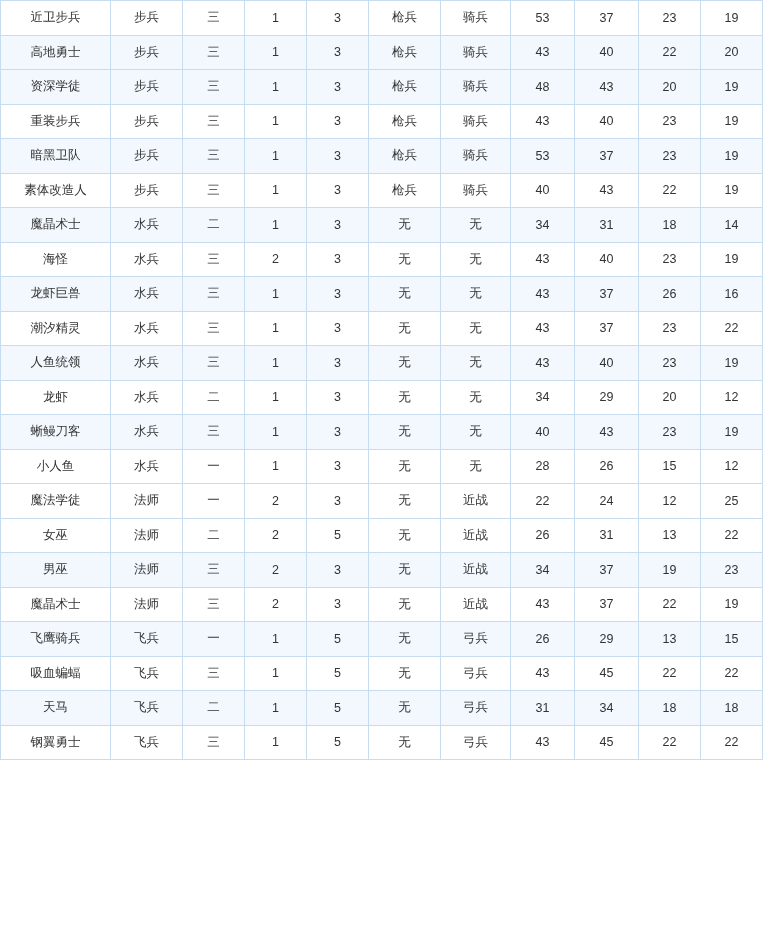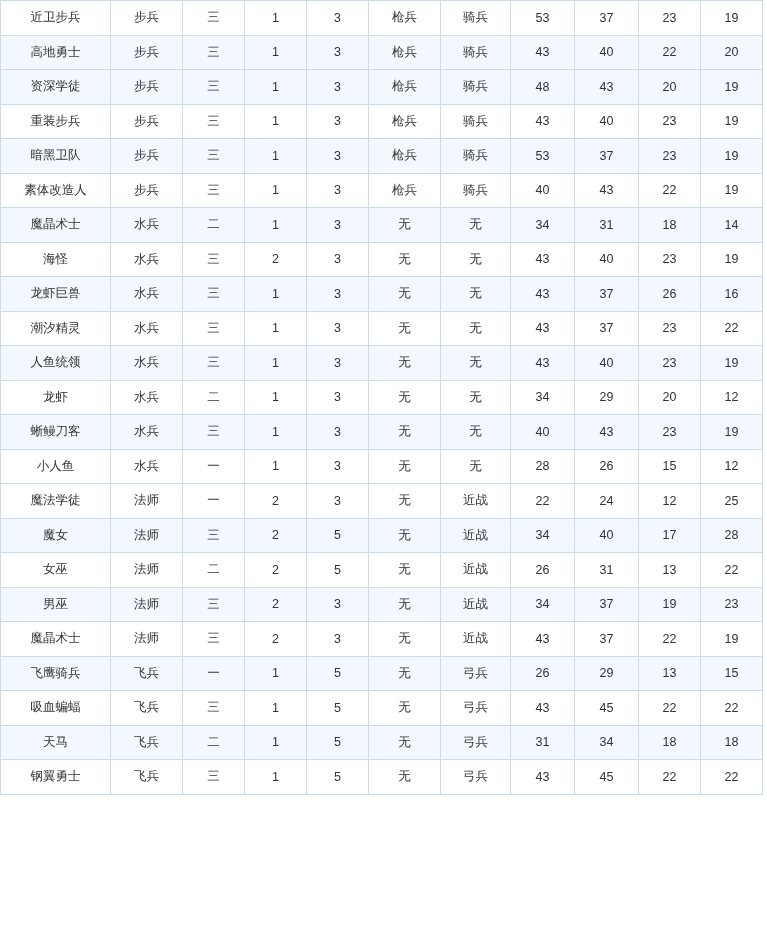--- a/index.html
+++ b/index.html
@@ -257,33 +257,20 @@
         <td>一</td>
         <td>2</td>
         <td>3</td>
         <td>无</td>
         <td>近战</td>
         <td>22</td>
         <td>24</td>
         <td>12</td>
         <td>25</td>
       </tr>
-      <tr class="stripe-even">
-        <td class="name-cell">魔女</td>
-        <td>法师</td>
-        <td>三</td>
-        <td>2</td>
-        <td>5</td>
-        <td>无</td>
-        <td>近战</td>
-        <td>34</td>
-        <td>40</td>
-        <td>17</td>
-        <td>28</td>
-      </tr>
       <tr class="stripe-odd">
         <td class="name-cell">女巫</td>
         <td>法师</td>
         <td>二</td>
         <td>2</td>
         <td>5</td>
         <td>无</td>
         <td>近战</td>
         <td>26</td>
         <td>31</td>

